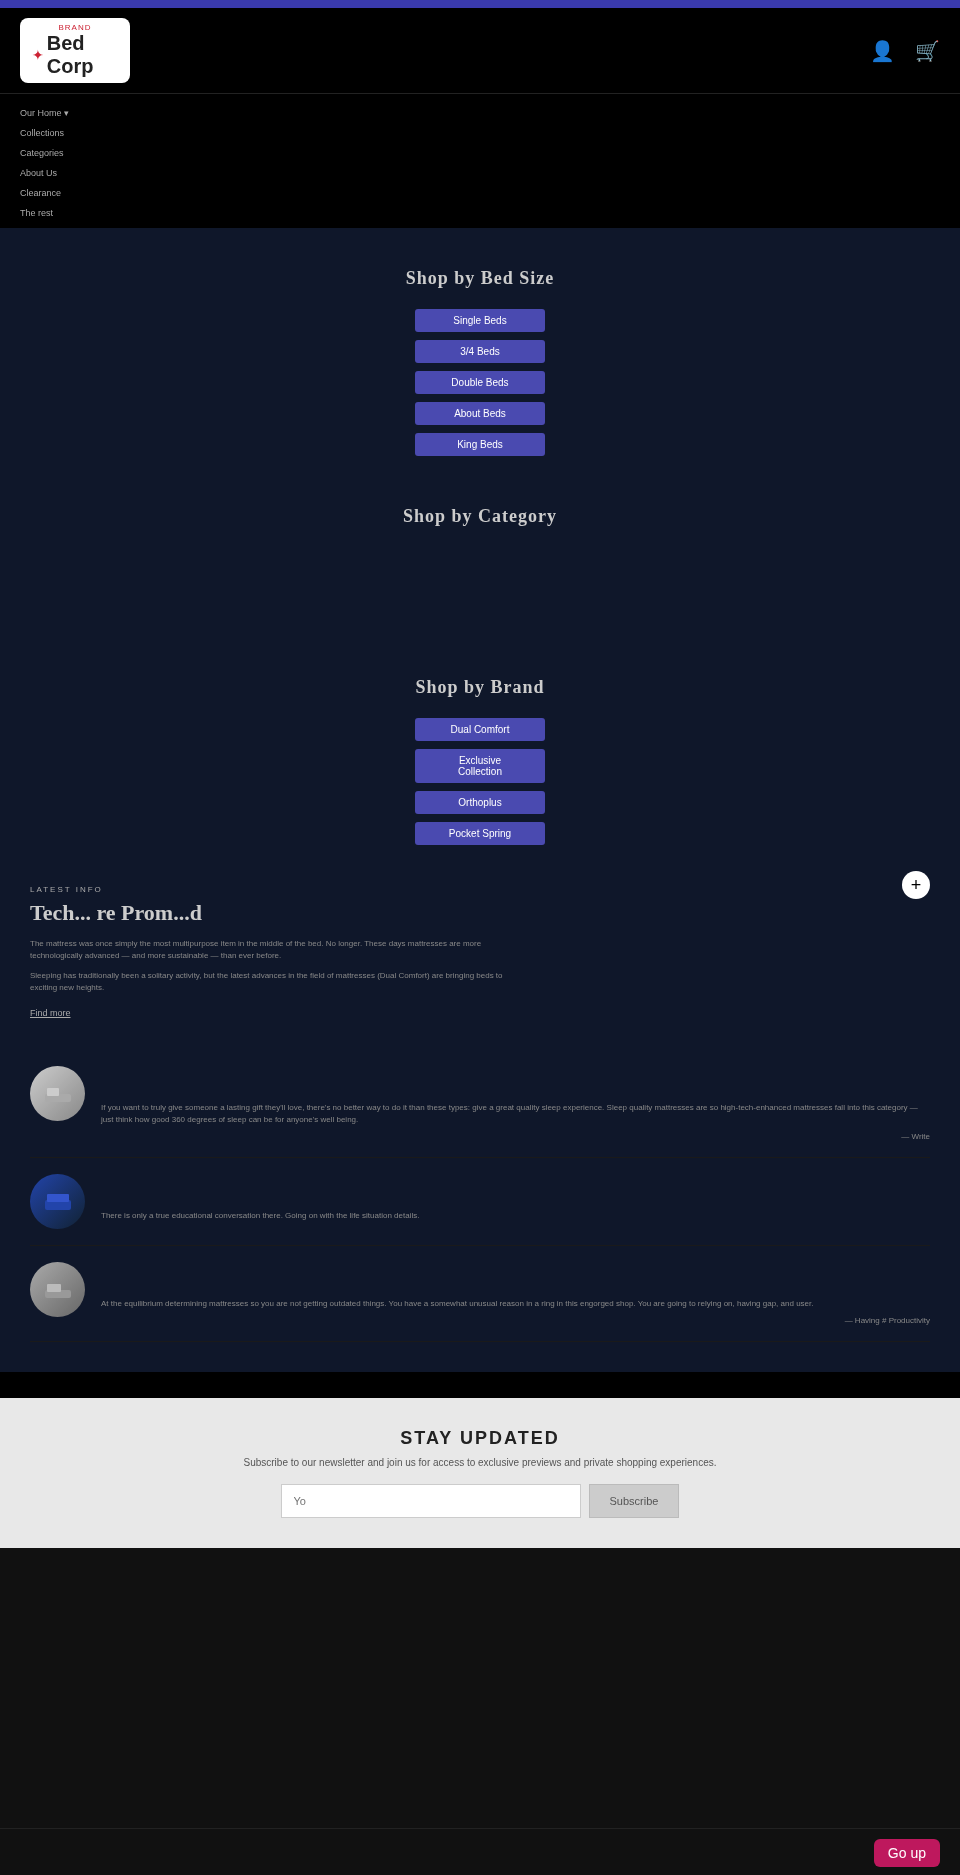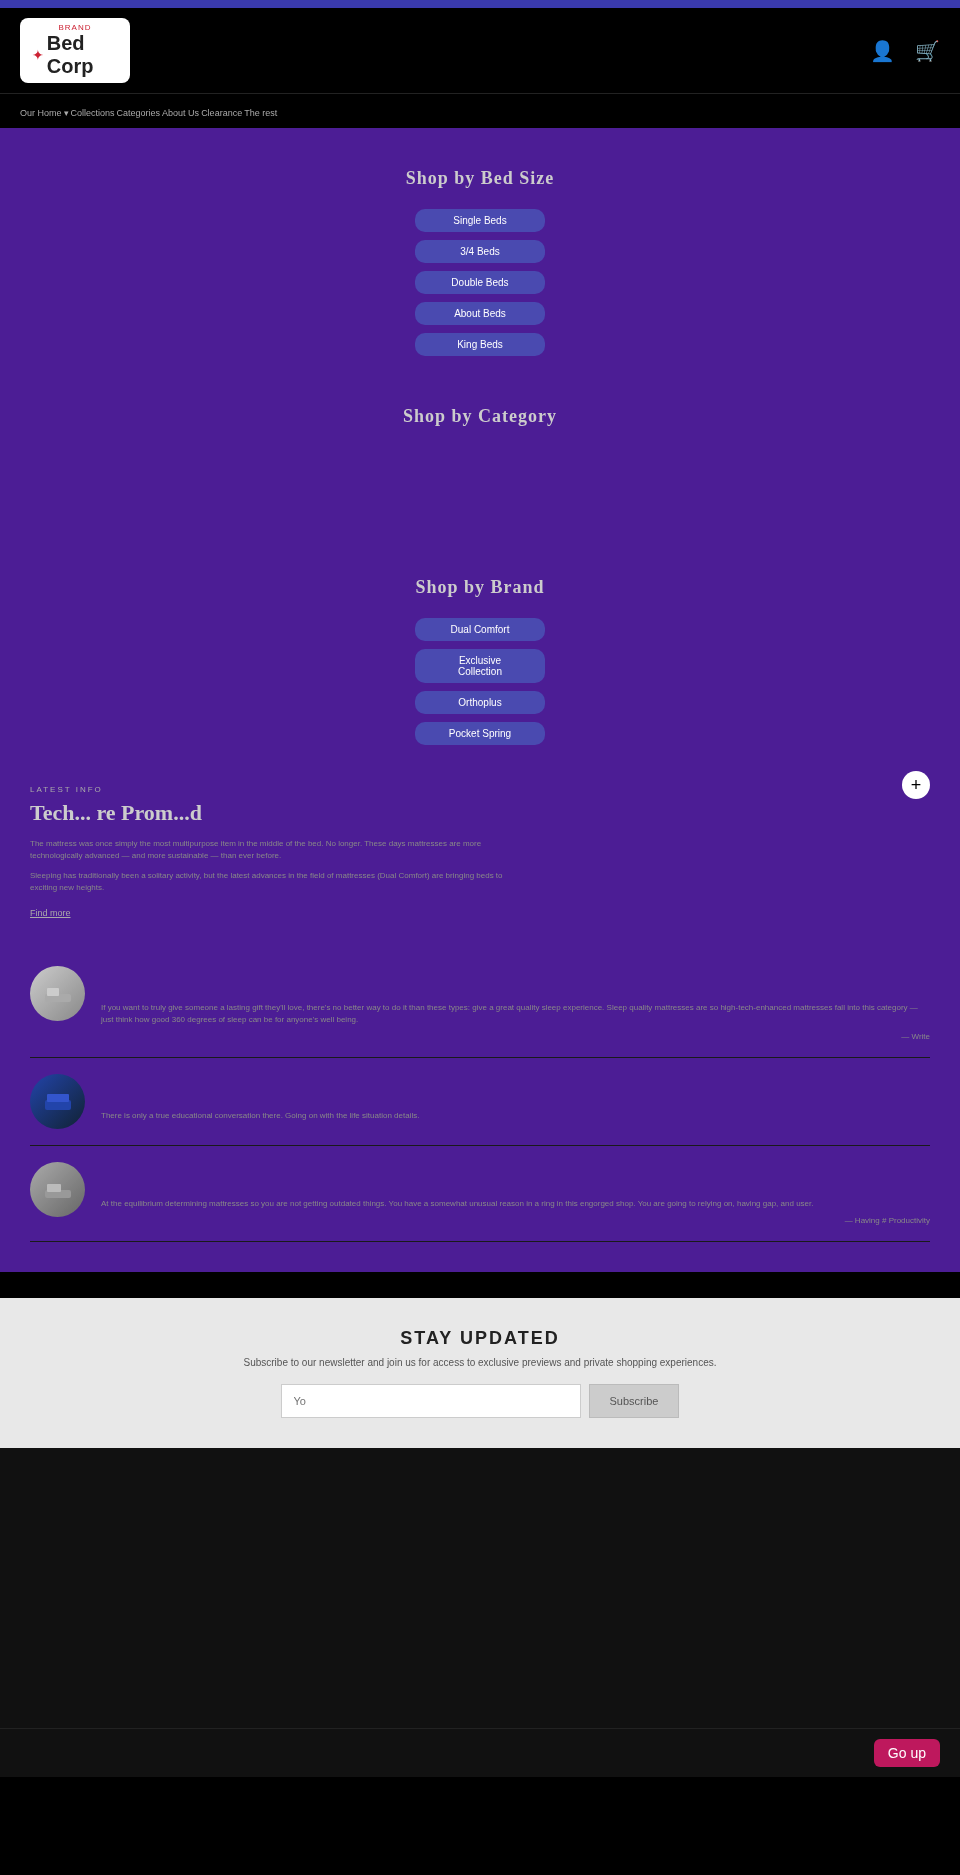--- a/index.html
+++ b/index.html
@@ -60,32 +60,32 @@
     }
 
     
     nav {
       background: #000;
       padding: 8px 20px;
     }
     nav ul {
       list-style: none;
       display: flex;
-      flex-direction: row;
+      flex-direction: column;
       gap: 2px;
     }
     nav ul li a {
       color: #aaa;
       text-decoration: none;
       font-size: 9px;
     }
 
     
     main {
-      background: #4c1d95;
+      background: #0f172a;
       padding: 10px 0;
     }
 
     
     .section-shop-by-size {
       text-align: center;
       padding: 30px 20px 20px;
     }
     .section-title {
       font-size: 18px;
@@ -100,21 +100,21 @@
       flex-direction: column;
       align-items: center;
       gap: 8px;
     }
     .filter-btn {
       background: #4a4ab0;
       color: #fff;
       border: none;
       padding: 6px 30px;
       font-size: 10px;
-      border-radius: 10px;
+      border-radius: 3px;
       cursor: pointer;
       width: 130px;
     }
 
     
     .section-shop-by-category {
       text-align: center;
       padding: 30px 20px 20px;
     }
 

